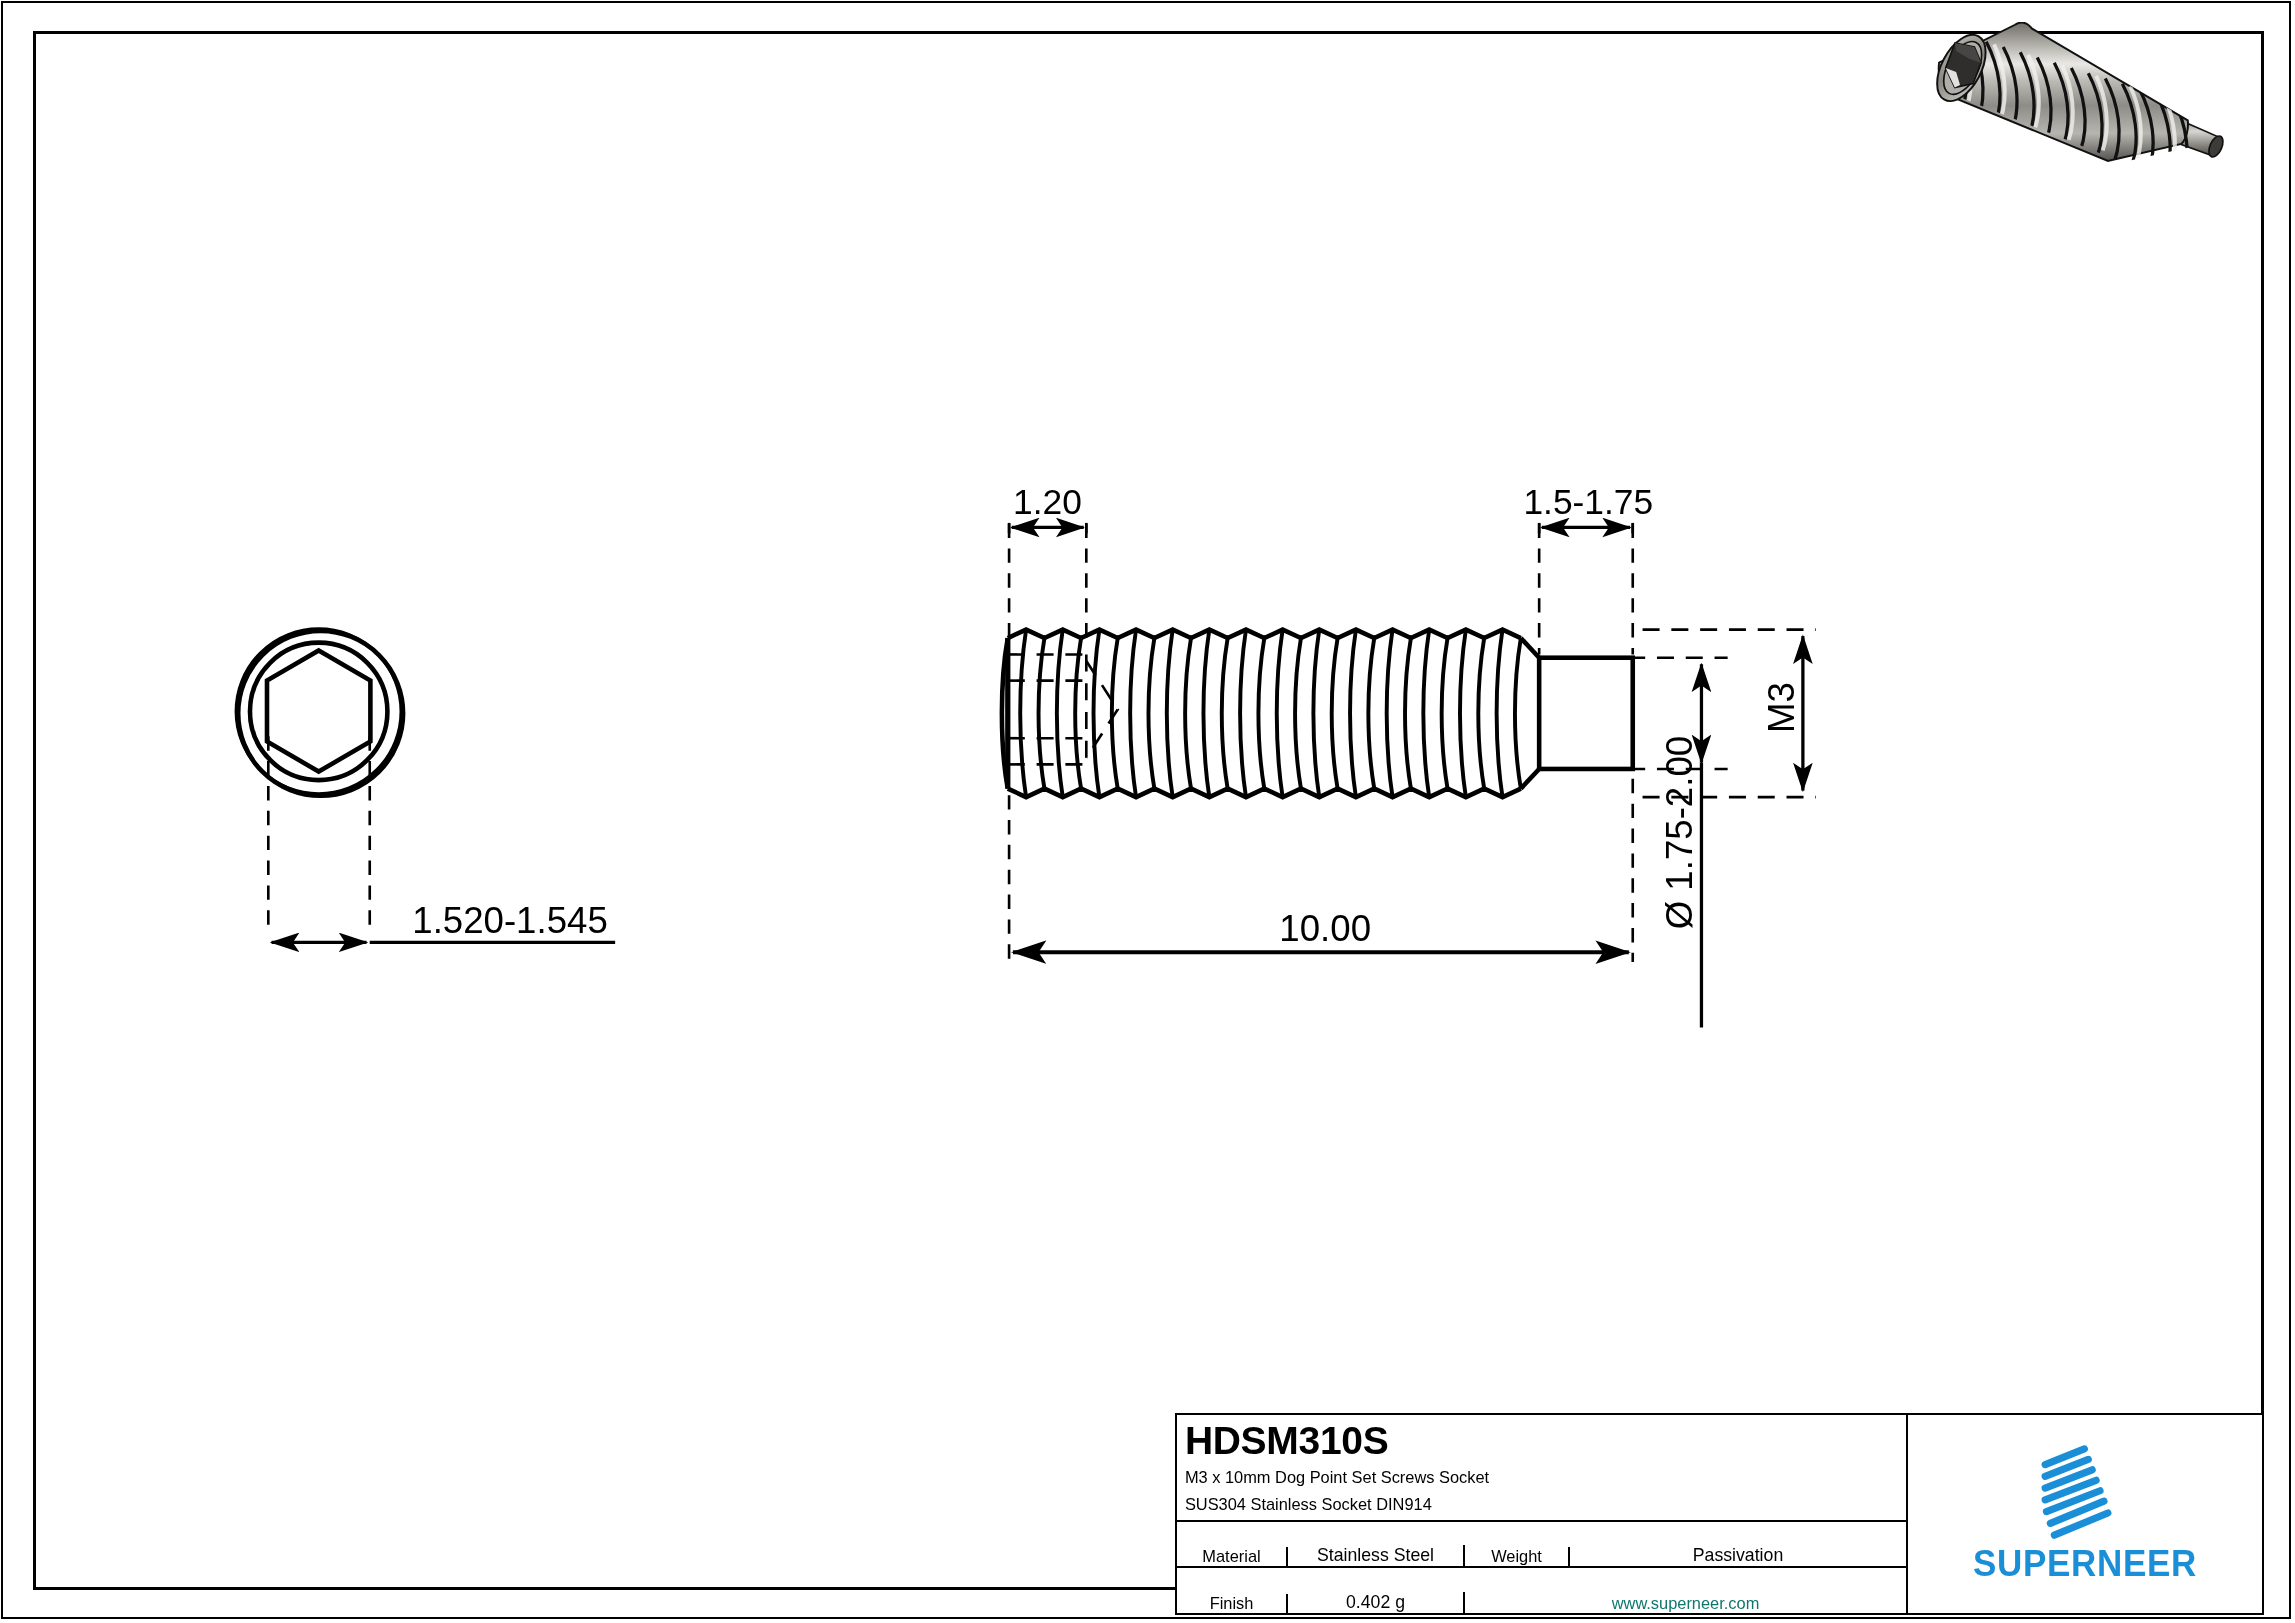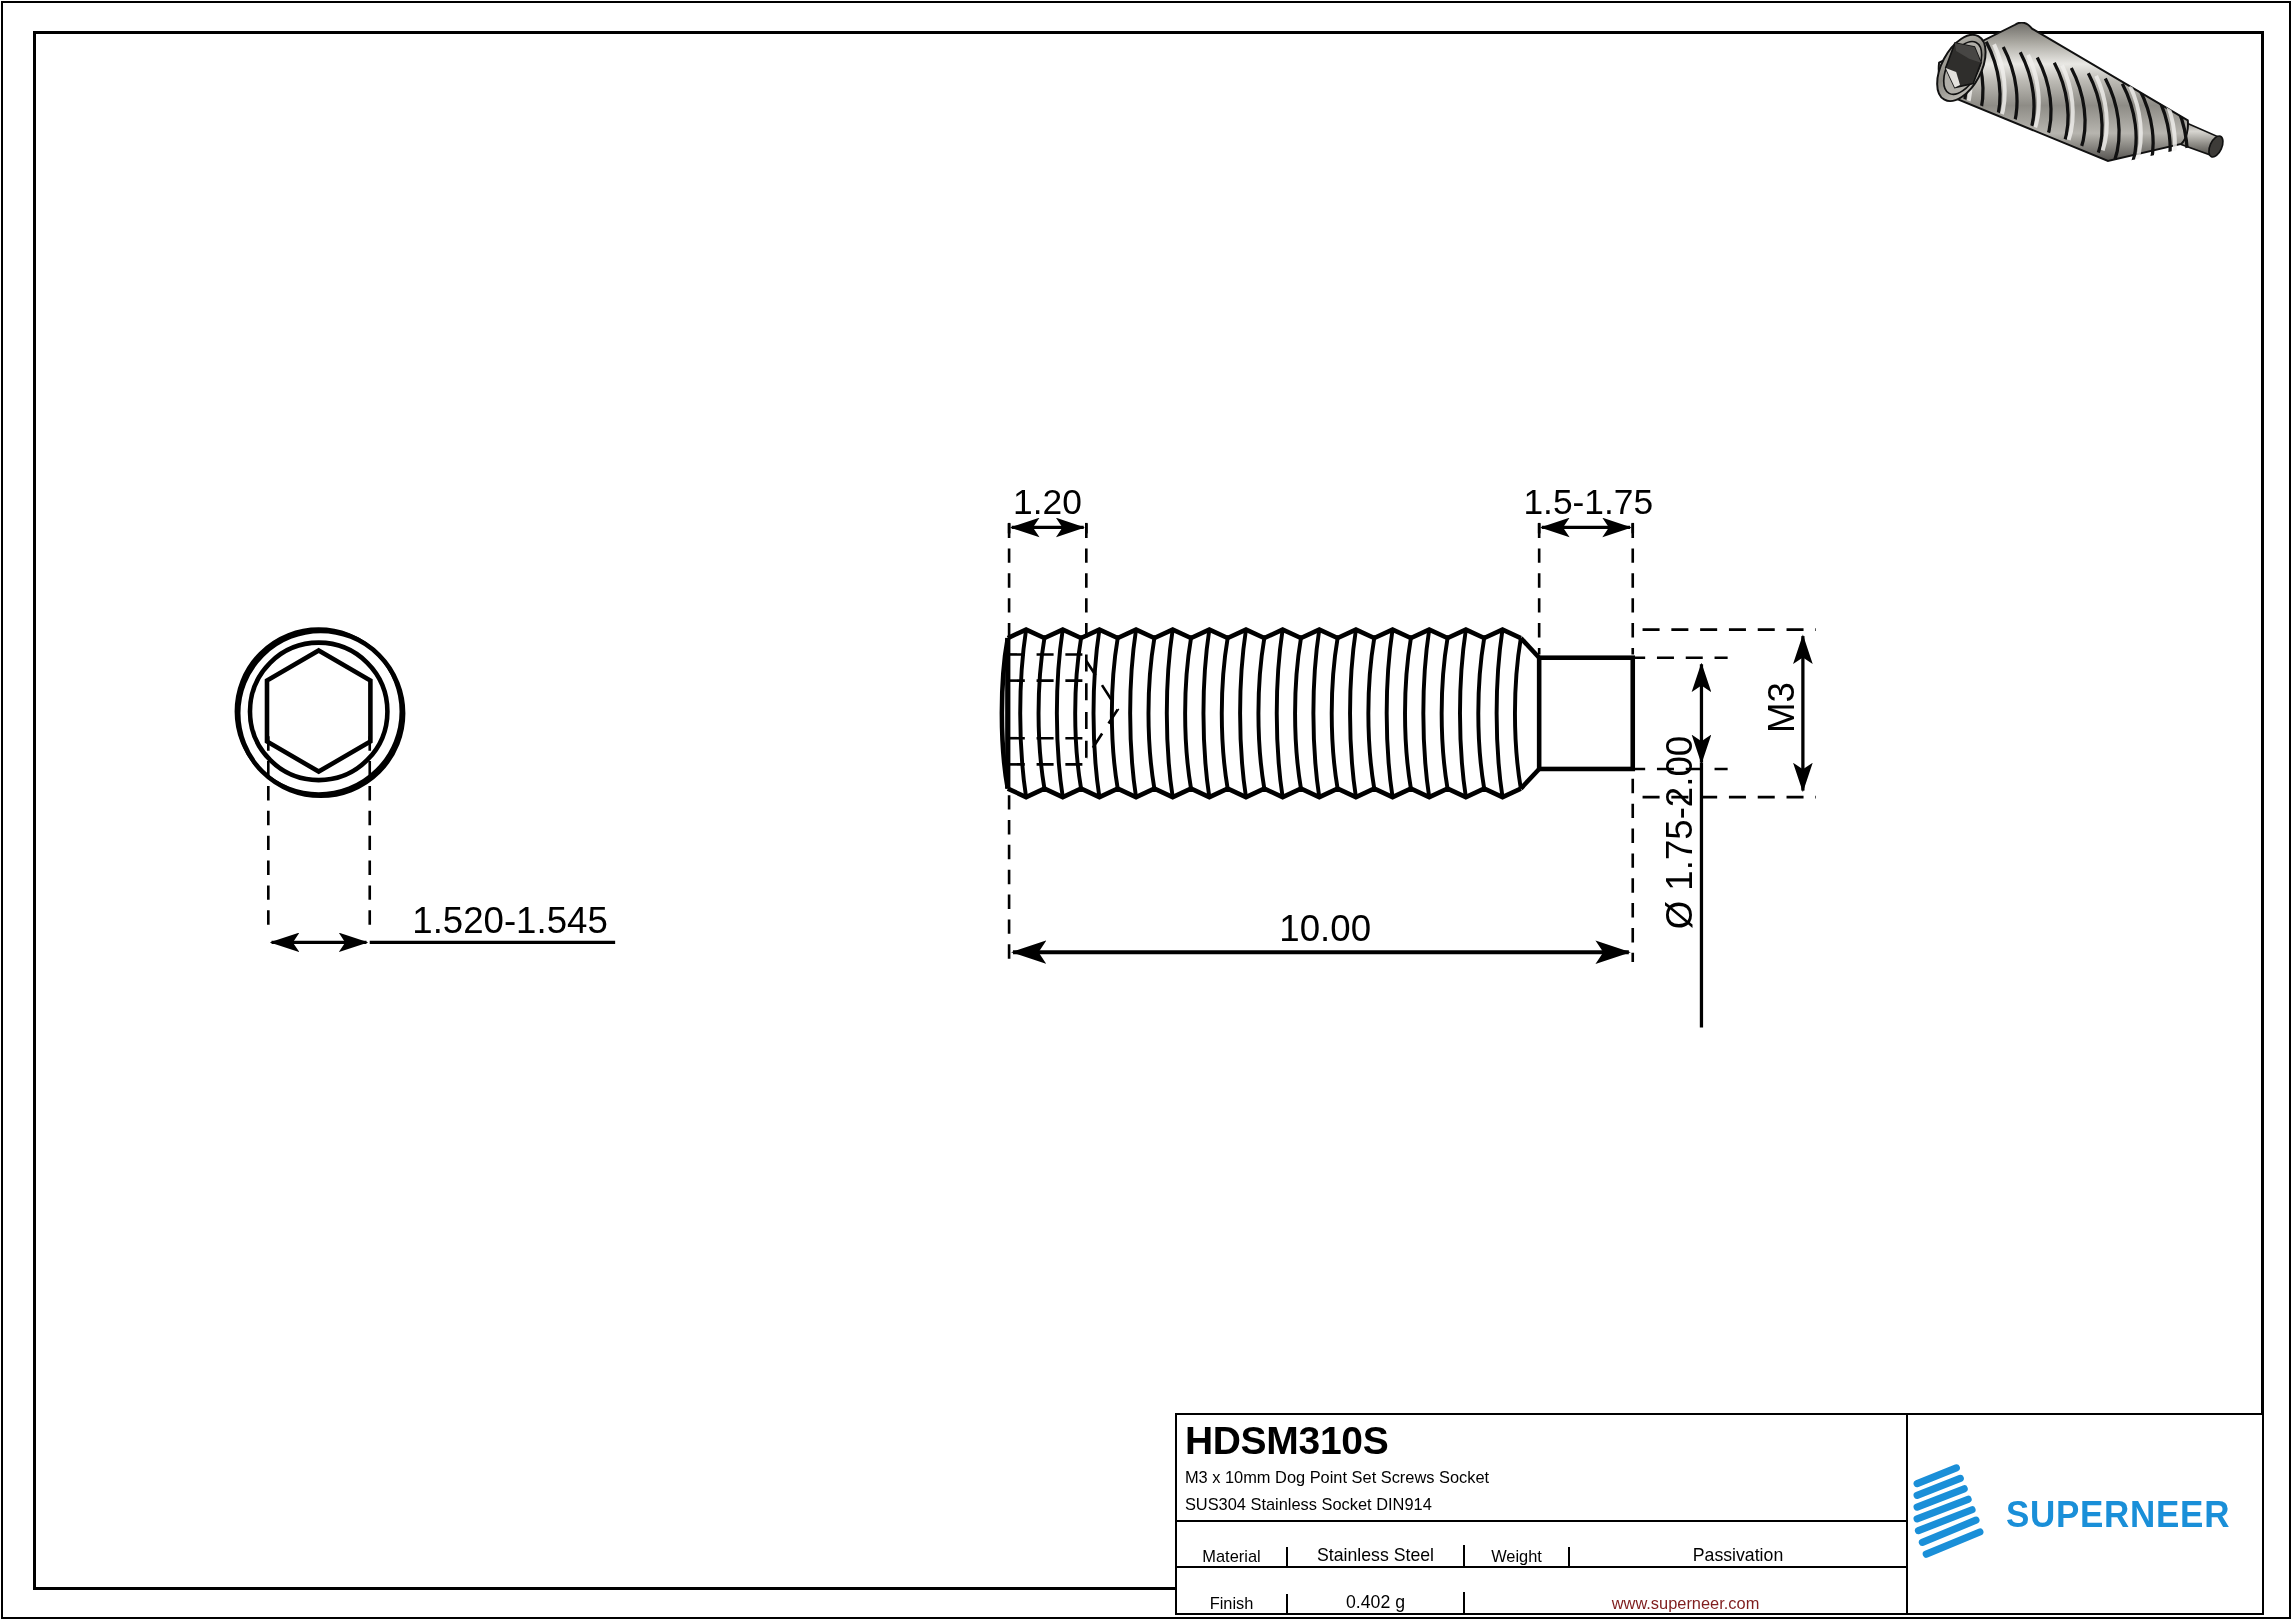--- a/index.html
+++ b/index.html
@@ -93,26 +93,26 @@
     box-sizing:border-box;
     overflow:hidden;
     white-space:nowrap;
   }
   .c-label{flex:0 0 111px;border-right:2px solid #000;font-size:16.4px;}
   .c-value{flex:0 0 177px;border-right:2px solid #000;}
   .c-label2{flex:0 0 105px;border-right:2px solid #000;font-size:16.4px;}
   .c-value2{flex:1 1 auto;}
   .c-weight-label{flex:0 0 111px;border-right:2px solid #000;font-size:16.4px;}
   .c-weight-value{flex:0 0 177px;border-right:2px solid #000;}
-  .c-url{flex:1 1 auto;color:#7f1d1d;font-size:16.4px;}
+  .c-url{flex:1 1 auto;color:#0f766e;font-size:16.4px;}
 
   .tb-right{
     flex:1 1 auto;
-    display:flex;flex-direction:row;
-    align-items:center;
+    display:flex;flex-direction:column;
+    align-items:center;justify-content:center;
     padding:3.9px 0 6.5px 0;
     box-sizing:border-box;
   }
   .logo-mark{display:block;}
   .logo-word{
     font-size:35px;font-weight:bold;
     color:#1a8fd8;
     letter-spacing:0.7px;
     line-height:35px;
     margin-top:2.6px;

